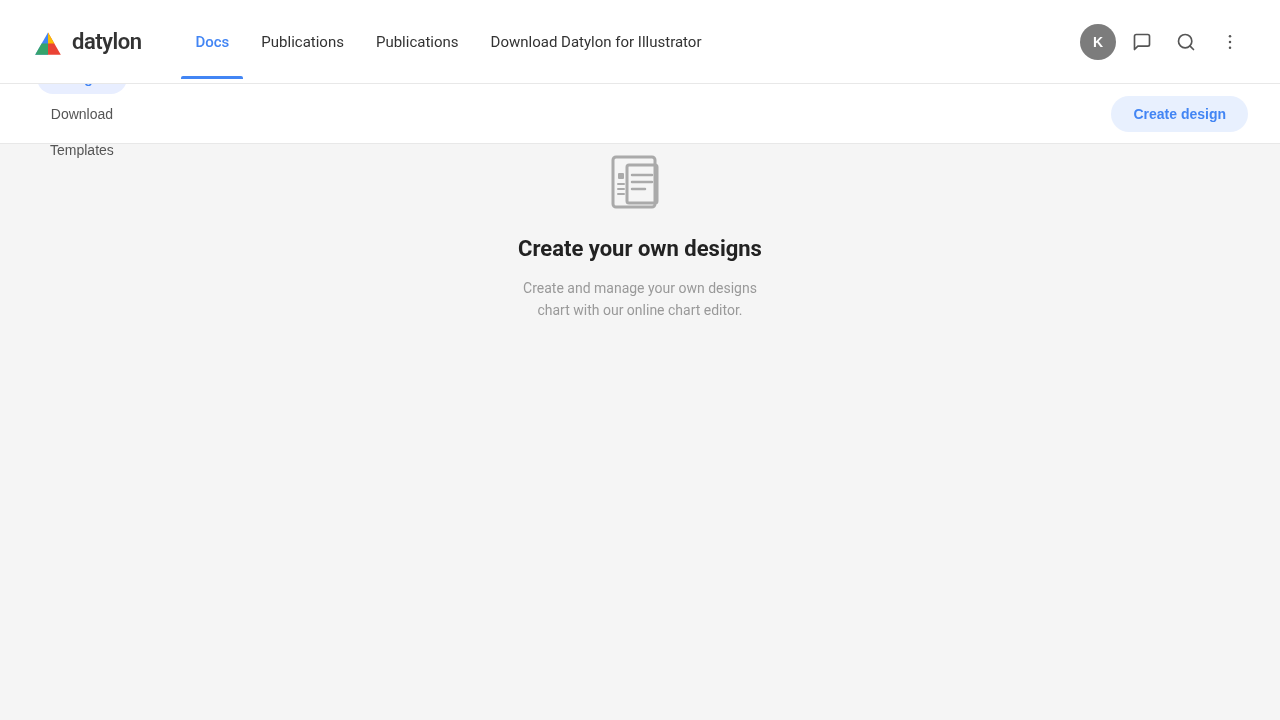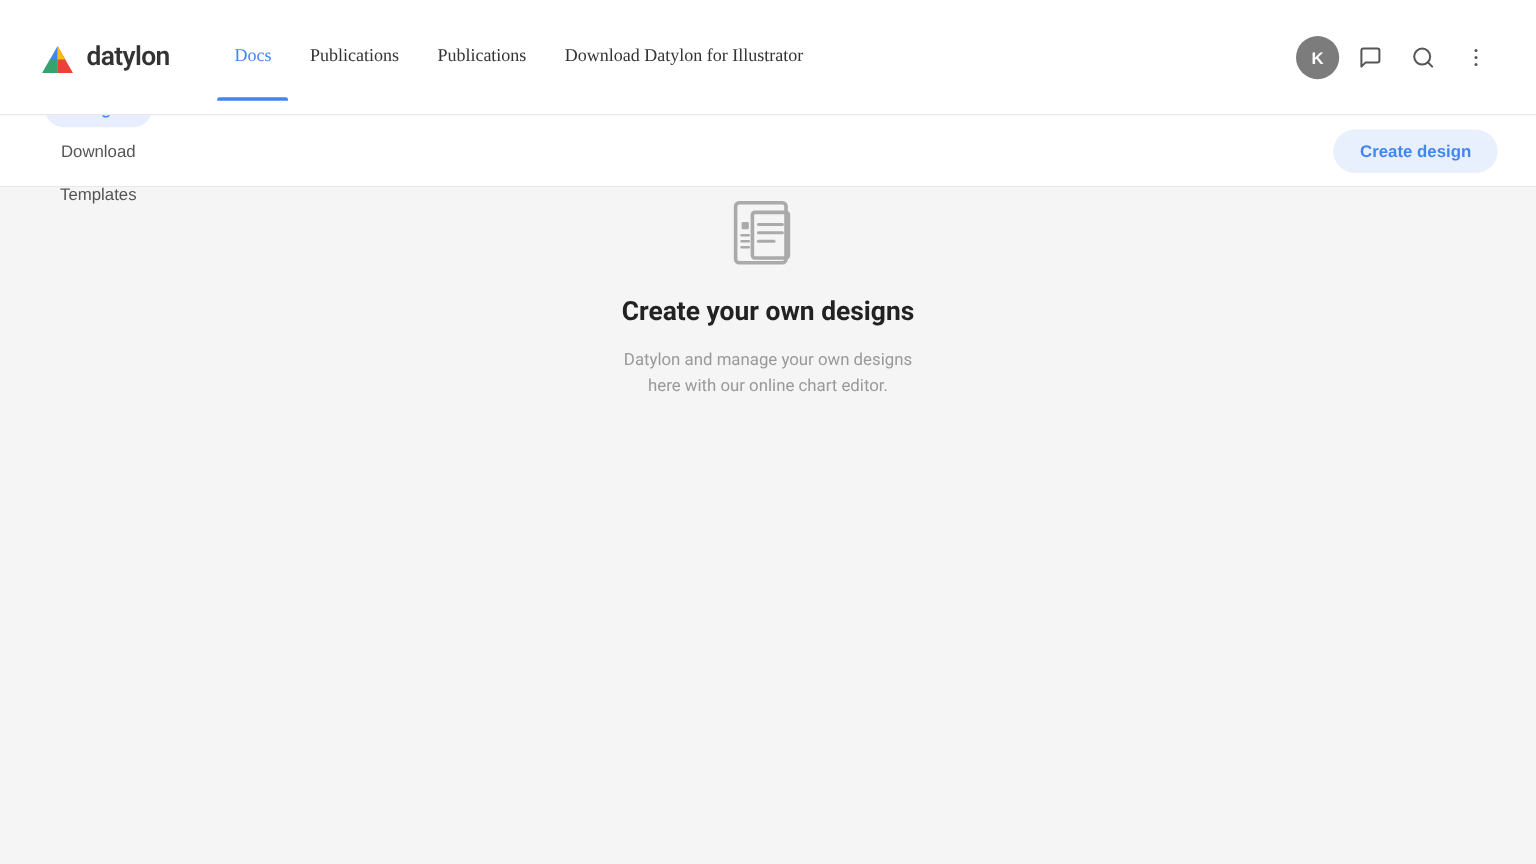--- a/index.html
+++ b/index.html
@@ -12,21 +12,21 @@
       font-family: -apple-system, BlinkMacSystemFont, 'Segoe UI', Roboto, sans-serif;
       background-color: #f5f5f5;
       width: 1280px;
       height: 720px;
       overflow: hidden;
     }
 
     
     .header {
       background-color: #ffffff;
-      height: 96px;
+      height: 84px;
       display: flex;
       align-items: center;
       padding: 0 32px;
       border-bottom: 1px solid #e8e8e8;
       position: relative;
     }
 
     .logo-area {
       display: flex;
       align-items: center;
@@ -40,21 +40,20 @@
       font-weight: 600;
       color: #333;
       letter-spacing: -0.5px;
     }
 
     .nav {
       display: flex;
       align-items: center;
       gap: 4px;
       flex: 1;
-      font-family: Liberation Serif, serif;
     }
 
     .nav-item {
       padding: 8px 14px;
       font-size: 15px;
       color: #333;
       cursor: pointer;
       border-radius: 4px;
       text-decoration: none;
       position: relative;
@@ -289,15 +288,15 @@
         <line x1="27" y1="37" x2="47" y2="37" stroke="#aaa" stroke-width="2.5" stroke-linecap="round"></line>
         <line x1="27" y1="44" x2="40" y2="44" stroke="#aaa" stroke-width="2.5" stroke-linecap="round"></line>
 
         <rect x="13" y="28" width="6" height="6" rx="1" fill="#aaa"></rect>
         <line x1="13" y1="39" x2="19" y2="39" stroke="#aaa" stroke-width="2" stroke-linecap="round"></line>
         <line x1="13" y1="44" x2="19" y2="44" stroke="#aaa" stroke-width="2" stroke-linecap="round"></line>
         <line x1="13" y1="49" x2="19" y2="49" stroke="#aaa" stroke-width="2" stroke-linecap="round"></line>
       </svg>
     </div>
     <div class="empty-title">Create your own designs</div>
-    <div class="empty-description">Datylon and manage your own designs here with our online chart editor.</div>
+    <div class="empty-description">Create and manage your own designs chart with our online chart editor.</div>
   </div>
 </div>
 
 </body></html>

